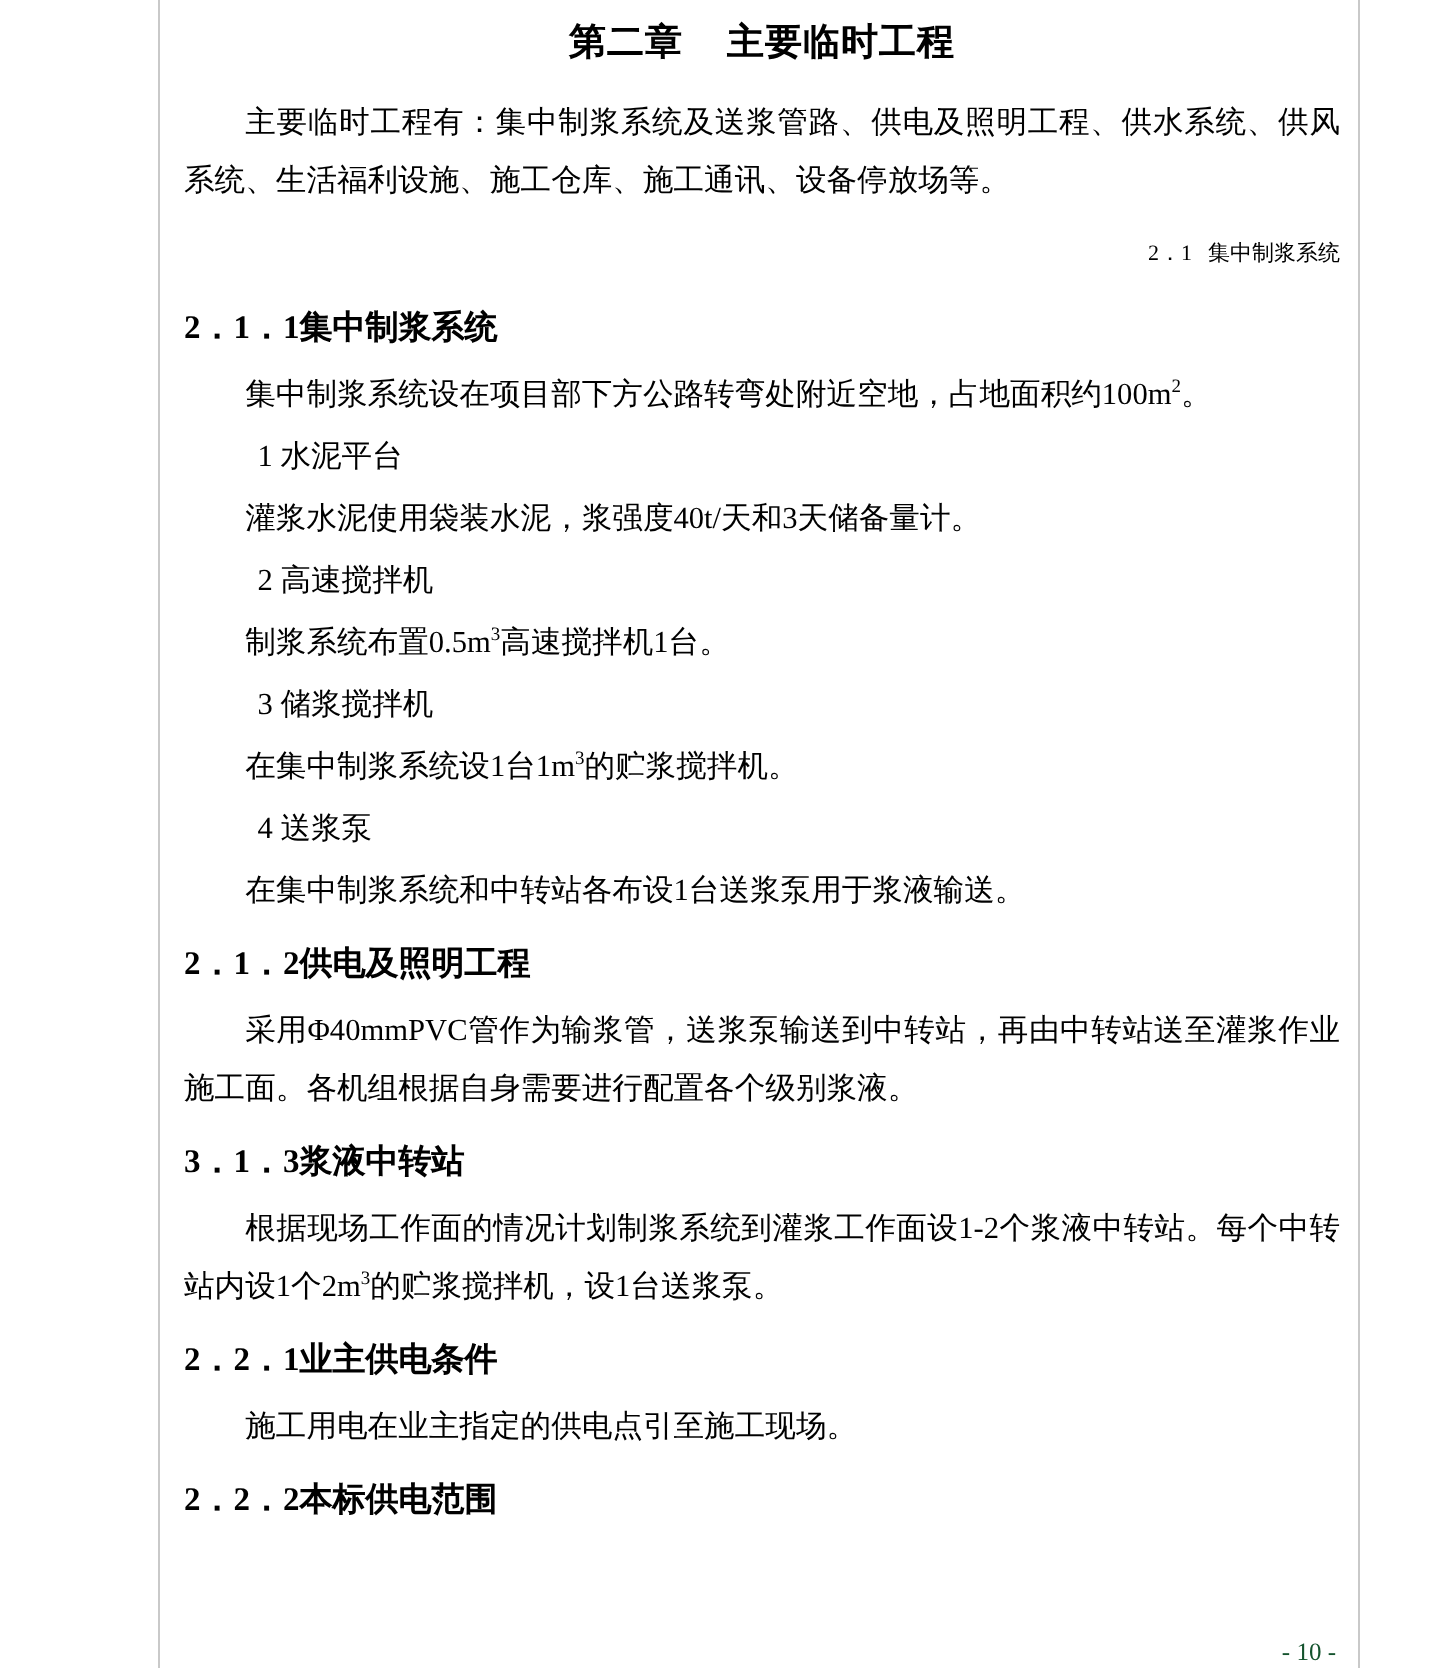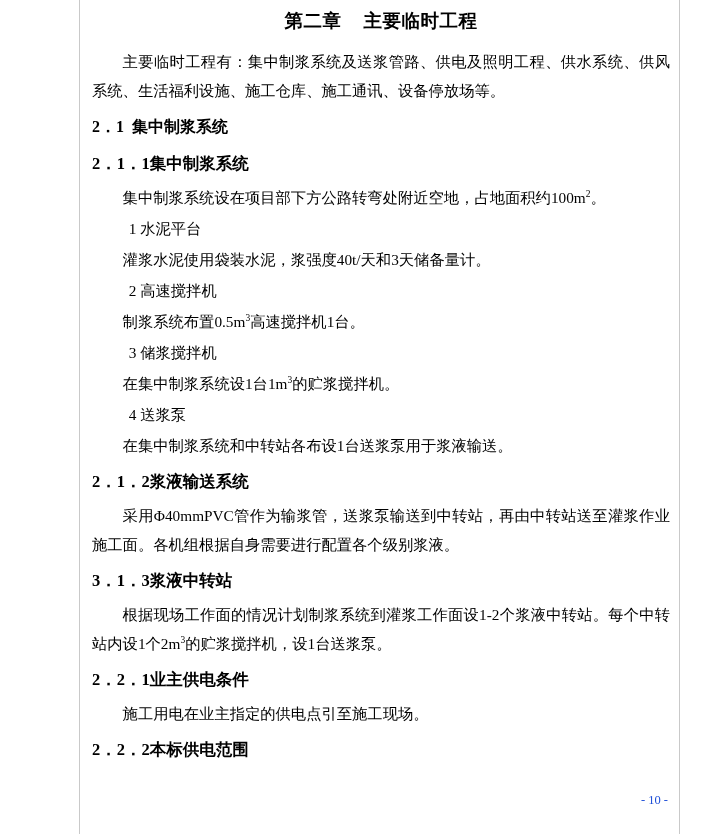--- a/index.html
+++ b/index.html
@@ -52,25 +52,26 @@
   p.body-para {
     font-size: 15.3px;
     line-height: 29px;
     margin: 0 0 2px 0;
     text-align: justify;
     text-justify: inter-ideograph;
     text-indent: 2em;
   }
 
   h2.heading2 {
-    font-size: 16px;
-    font-weight: bold;
+    font-size: 11px;
+    font-weight: normal;
     line-height: 30px;
     margin: 7px 0 4px 0;
     text-indent: 0;
+    text-align: right;
   }
   h2.heading2 .sp { display: inline-block; width: 8px; }
 
   h3.heading3 {
     font-size: 16.5px;
     font-weight: bold;
     line-height: 30px;
     margin: 7px 0 4px 0;
   }
 
@@ -83,23 +84,23 @@
 
   sup, .sup {
     font-size: 0.62em;
     vertical-align: super;
     line-height: 0;
   }
 
   .page-number {
     position: absolute;
     right: 48px;
-    bottom: 26px;
+    bottom: 0;
     font-size: 12.5px;
-    color: #1d4ed8;
+    color: #14532d;
     font-family: "Liberation Serif", "DejaVu Serif", serif;
   }
 </style>
 </head>
 <body>
 
 <div id="page">
 
   <div class="margin-rule left"></div>
   <div class="margin-rule right"></div>
@@ -128,21 +129,21 @@
     <p class="sub-item">2  高速搅拌机</p>
     <p class="body-para"><span>制浆系统布置0.5m</span><span class="sup">3</span><span>高速搅拌机1台。</span></p>
 
     <p class="sub-item">3  储浆搅拌机</p>
     <p class="body-para"><span>在集中制浆系统设1台1m</span><span class="sup">3</span><span>的贮浆搅拌机。</span></p>
 
     <p class="sub-item">4  送浆泵</p>
     <p class="body-para">在集中制浆系统和中转站各布设1台送浆泵用于浆液输送。</p>
 
     <h3 class="heading3">
-      <span>2．1．2</span><span>浆液输送系统</span>
+      <span>2．1．2</span><span>供电及照明工程</span>
     </h3>
     <p class="body-para">采用Φ40mmPVC管作为输浆管，送浆泵输送到中转站，再由中转站送至灌浆作业施工面。各机组根据自身需要进行配置各个级别浆液。</p>
 
     <h3 class="heading3">
       <span>3．1．3</span><span>浆液中转站</span>
     </h3>
     <p class="body-para"><span>根据现场工作面的情况计划制浆系统到灌浆工作面设1-2个浆液中转站。每个中转站内设1个2m</span><span class="sup">3</span><span>的贮浆搅拌机，设1台送浆泵。</span></p>
 
 
     <h3 class="heading3">

